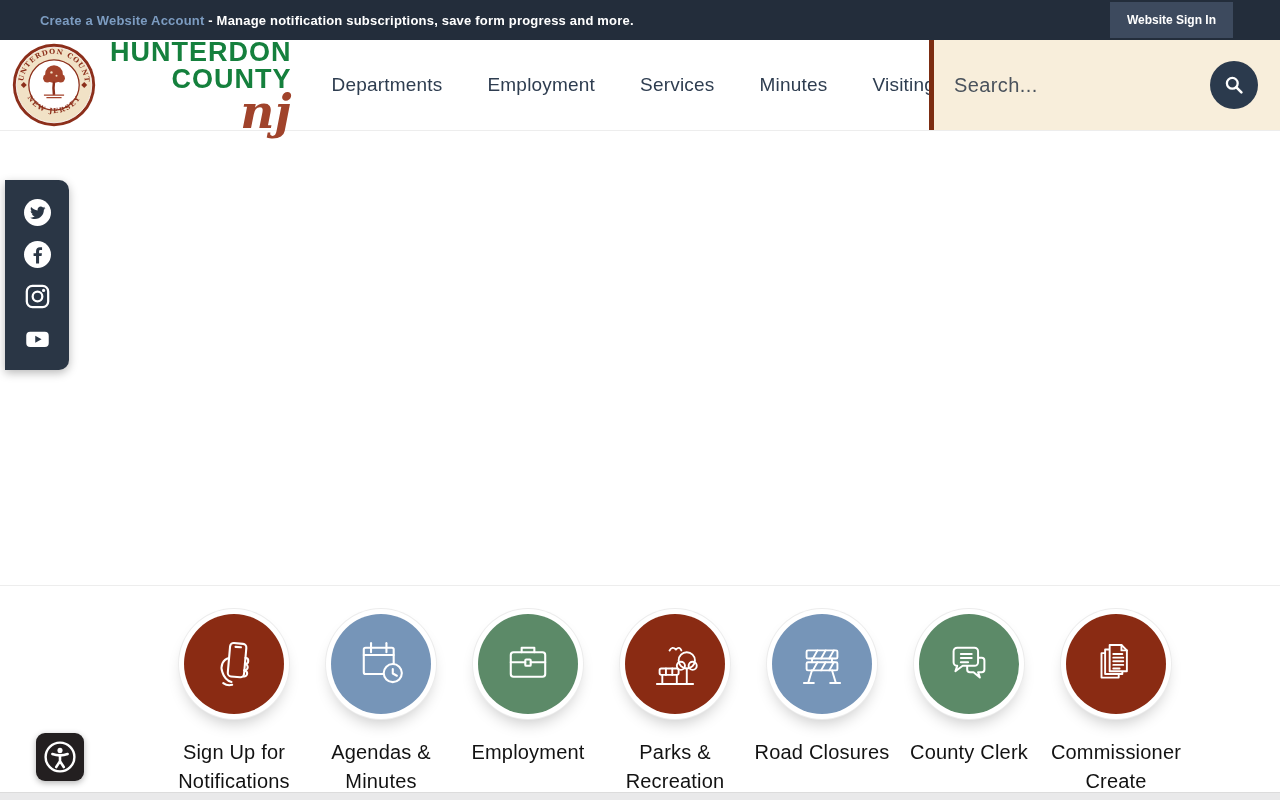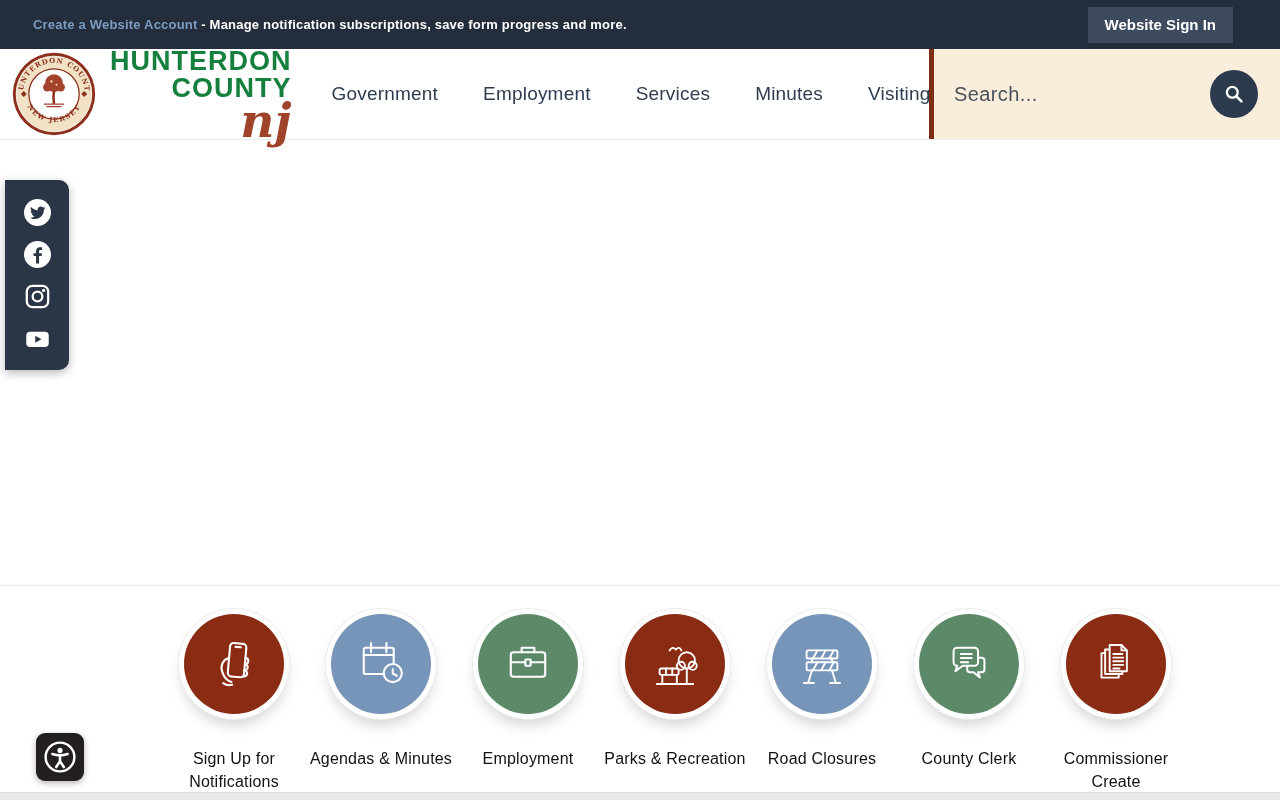--- a/index.html
+++ b/index.html
@@ -1,23 +1,23 @@
 <!DOCTYPE html>
 <html><head>
 <meta charset="utf-8">
 <style>
   html,body{margin:0;padding:0;width:1280px;height:800px;overflow:hidden;background:#fff;
     font-family:"Liberation Sans",sans-serif;position:relative;}
 
   
-  .topbar{height:49px;background:#232D3B;display:flex;align-items:center;font-size:13px;}
+  .topbar{height:40px;background:#232D3B;display:flex;align-items:center;font-size:13px;padding-left:7px;}
   .topbar-left{padding-left:33px;color:#fff;font-weight:600;letter-spacing:.2px;}
   .topbar-link{color:#7C9CC1;font-weight:700;text-decoration:none;cursor:pointer;}
   .signin-btn{margin-left:auto;margin-right:47px;background:#3D4A5E;color:#fff;height:36px;
-    line-height:36px;padding:0 17px;font-size:15px;font-weight:600;cursor:pointer;border:none;}
+    line-height:36px;padding:0 17px;font-size:12px;font-weight:600;cursor:pointer;border:none;}
 
   
   .header{height:90px;background:#fff;display:flex;align-items:center;position:relative;
     border-bottom:1px solid #ededed;}
   .logo{display:flex;align-items:center;padding-left:12px;cursor:pointer;}
   .seal{width:84px;height:84px;flex:0 0 auto;}
   .wordmark{margin-left:14px;line-height:1;white-space:nowrap;}
   .wm-line{font-weight:800;font-size:27px;letter-spacing:1px;color:#15803d;}
   .wm-row{display:flex;align-items:flex-end;flex-direction:column;}
   .wm-script{font-family:"DejaVu Serif",serif;font-style:italic;font-weight:700;font-size:47px;
@@ -40,21 +40,21 @@
     align-items:center;gap:15px;box-shadow:0 3px 10px rgba(0,0,0,.28);}
   .social-item{width:27px;height:27px;display:flex;align-items:center;justify-content:center;cursor:pointer;}
 
   
   .quicklinks{position:absolute;top:585px;left:0;right:0;border-top:1px solid #ededed;
     padding:28px 0 0 70px;display:flex;justify-content:center;background:#fff;}
   .ql-item{width:147px;text-align:center;text-decoration:none;display:block;cursor:pointer;}
   .ql-circle{width:100px;height:100px;margin:0 auto;border-radius:50%;background:var(--c);
     display:flex;align-items:center;justify-content:center;
     box-shadow:0 0 0 5px #fff,0 0 0 6px #ececec,0 9px 16px rgba(0,0,0,.22);}
-  .ql-label{display:block;margin-top:33px;font-size:16px;color:#121212;line-height:1.45;
+  .ql-label{display:block;margin-top:24px;font-size:20px;color:#121212;line-height:1.45;
     letter-spacing:.2px;}
 
   
   .a11y-btn{position:absolute;left:36px;top:733px;width:48px;height:48px;background:#231F20;
     border-radius:9px;display:flex;align-items:center;justify-content:center;border:none;cursor:pointer;
     box-shadow:0 2px 6px rgba(0,0,0,.3);}
 
   
   .bottom-strip{position:absolute;bottom:0;left:0;right:0;height:7px;background:#E9E9EA;
     border-top:1px solid #DCDCDC;}
@@ -103,21 +103,21 @@
     <div class="wordmark">
       <div class="wm-line">HUNTERDON</div>
       <div class="wm-row">
         <span class="wm-line">COUNTY</span>
         <span class="wm-script">nj</span>
       </div>
     </div>
   </div>
 
   <nav class="nav">
-    <div class="nav-item">Government</div>
+    <div class="nav-item">Departments</div>
     <div class="nav-item">Employment</div>
     <div class="nav-item">Services</div>
     <div class="nav-item">Minutes</div>
     <div class="nav-item">Visiting</div>
   </nav>
 
   <div class="search-panel">
     <input class="search-input" type="text" placeholder="Search..." style="">
     <button class="search-btn">
       <svg class="icon-svg" width="24" height="24" viewBox="0 0 24 24">

